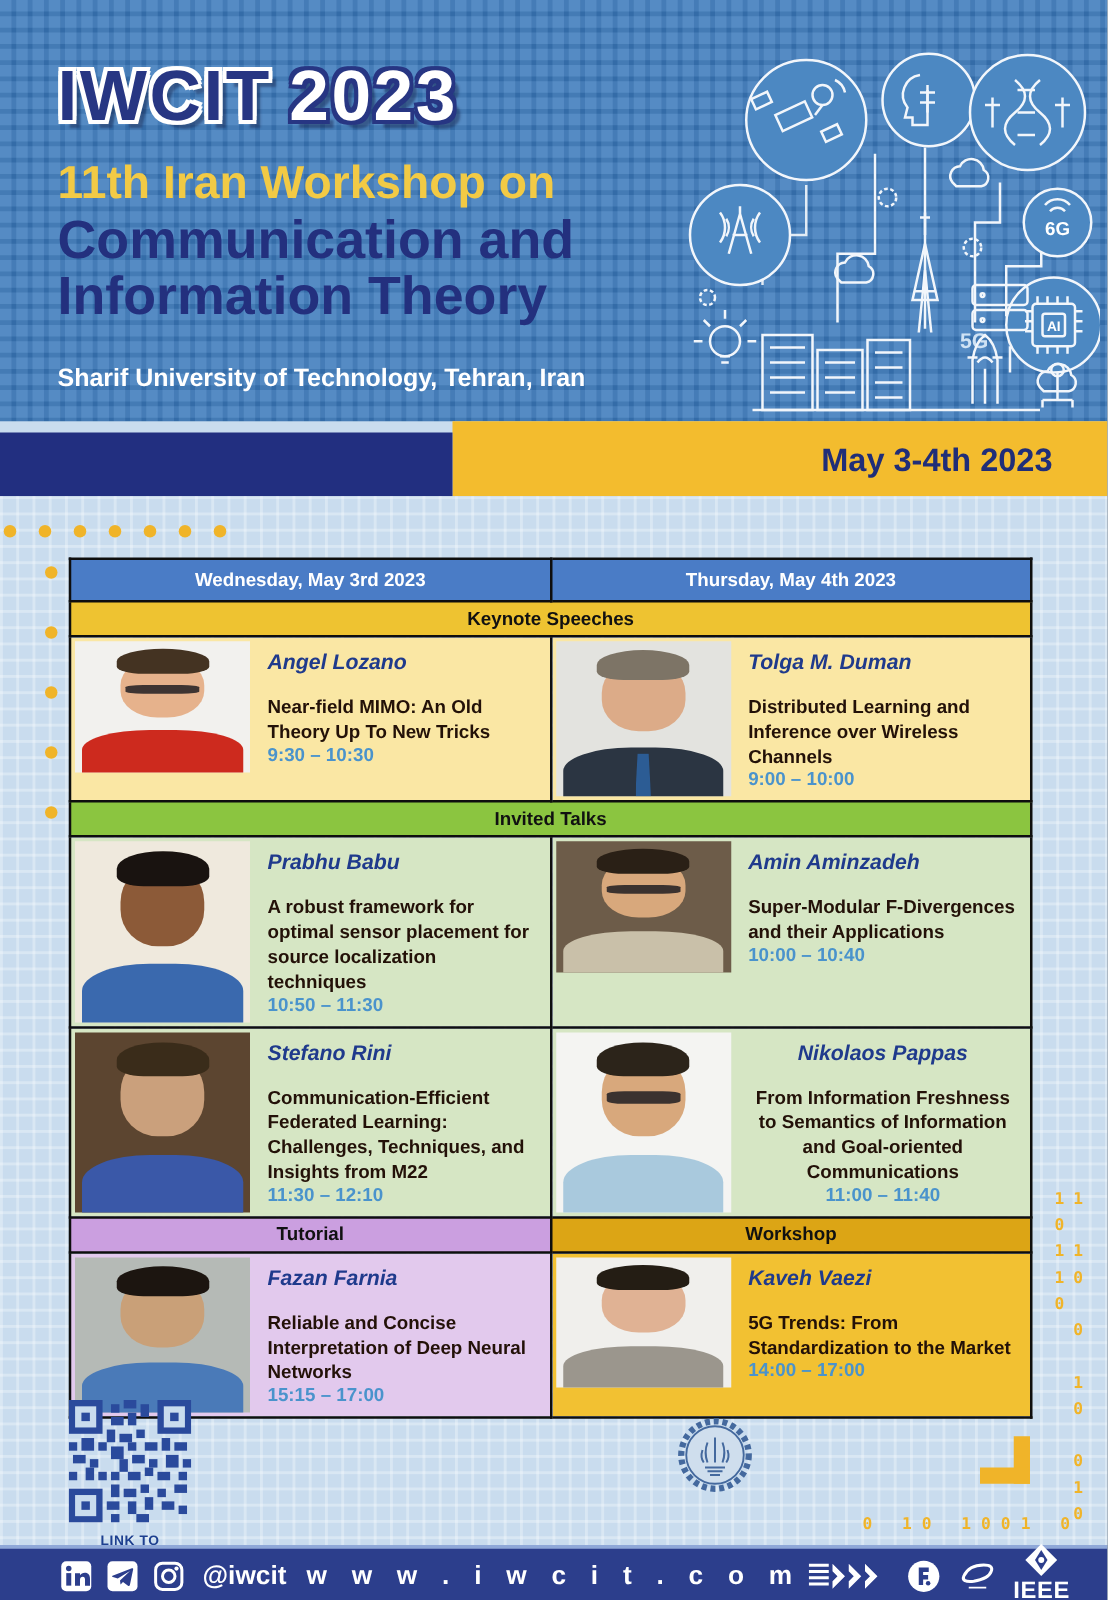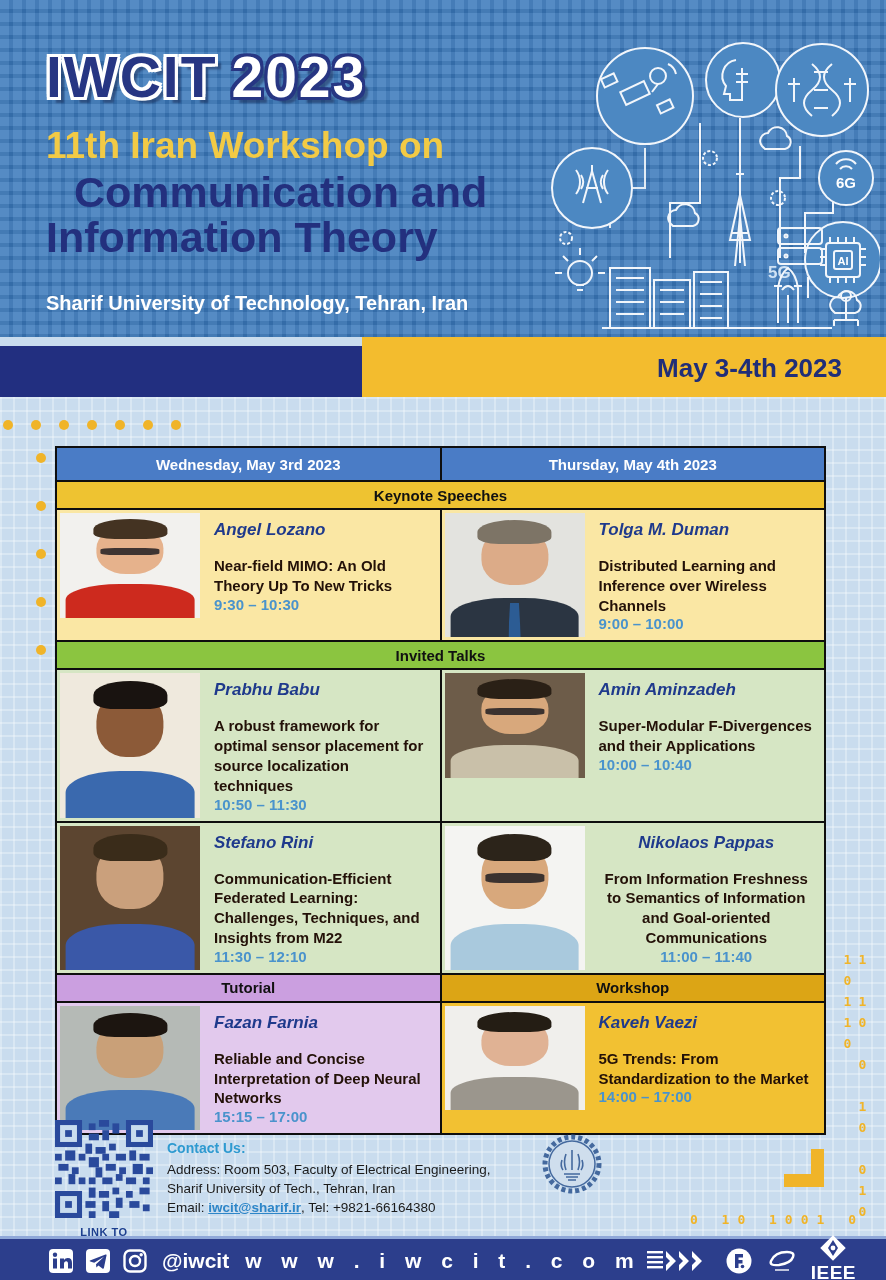--- a/index.html
+++ b/index.html
@@ -11,21 +11,21 @@
     background-image:
       linear-gradient(rgba(255,255,255,.07) 9px, rgba(0,0,0,.05) 9px),
       linear-gradient(90deg, rgba(255,255,255,.07) 9px, rgba(0,0,0,.05) 9px);
     background-size:13px 13px;}
   .logo-line{position:absolute;left:46px;top:44px;font-size:57px;font-weight:800;letter-spacing:2px;white-space:nowrap;text-align:right;}
   .logo-iwcit{color:#273683;
     text-shadow:-3px -3px 0 #fff,3px -3px 0 #fff,-3px 3px 0 #fff,3px 3px 0 #fff,0 -3px 0 #fff,0 3px 0 #fff,-3px 0 0 #fff,3px 0 0 #fff,6px 6px 2px rgba(20,30,70,.45);}
   .logo-year{color:#fff;margin-left:14px;
     text-shadow:-3px -3px 0 #273683,3px -3px 0 #273683,-3px 3px 0 #273683,3px 3px 0 #273683,0 -3px 0 #273683,0 3px 0 #273683,-3px 0 0 #273683,3px 0 0 #273683,6px 6px 2px rgba(20,30,70,.45);}
   .hdr-sub{position:absolute;left:46px;top:125px;font-size:37px;font-weight:600;color:#f2ca45;}
-  .hdr-title1{position:absolute;left:46px;top:168px;font-size:43px;font-weight:800;color:#23307e;margin-left:28px;}
+  .hdr-title1{position:absolute;left:46px;top:168px;font-size:43px;font-weight:800;color:#23307e;}
   .hdr-title2{position:absolute;left:46px;top:213px;font-size:43px;font-weight:800;color:#23307e;}
   .hdr-venue{position:absolute;left:46px;top:292px;font-size:20px;font-weight:700;color:#ffffff;}
   .illus{position:absolute;right:6px;top:28px;}
 
   
   .band{position:absolute;left:0;top:337px;width:886px;height:60px;}
   .band-yellow{position:absolute;left:362px;top:0;width:524px;height:60px;background:#f3bc2e;}
   .band-navy{position:absolute;left:0;top:9px;width:362px;height:51px;background:#222f80;}
   .band-left-label{position:absolute;left:55px;top:18px;font-size:26px;font-weight:700;color:#fff;letter-spacing:.5px;margin-top:48px;}
   .band-right-label{position:absolute;right:44px;top:16px;font-size:26px;font-weight:800;color:#202e78;}
@@ -425,26 +425,20 @@
         </g>
         <g fill="#2a4a9c">
           <rect x="3" y="3" width="2" height="2"></rect>
             <rect x="24" y="3" width="2" height="2"></rect>
             <rect x="3" y="24" width="2" height="2"></rect>
         </g>
       </svg>
       <div class="qr-label">LINK TO WORKSHOP</div>
     </div>
 
-    <div class="contact">
-      <div class="contact-hd">Contact Us:</div>
-      <div>Address: Room 503, Faculty of Electrical Engineering,</div>
-      <div>Sharif University of Tech., Tehran, Iran</div>
-      <div><span>Email: </span><a href="#">iwcit@sharif.ir</a><span>,  Tel: +9821-66164380</span></div>
-    </div>
 
     <svg class="sharif-logo" width="64" height="64" viewBox="0 0 64 64">
       <circle cx="32" cy="32" r="27" fill="none" stroke="#44699e" stroke-width="5" stroke-dasharray="4 3"></circle>
       <circle cx="32" cy="32" r="23" fill="#cfdeed" stroke="#44699e" stroke-width="1.5"></circle>
       <g stroke="#44699e" stroke-width="1.6" fill="none">
         <path d="M32 18 v20 M26 22 q-3 8 0 16 M38 22 q3 8 0 16 M22 28 q-2 6 1 10 M42 28 q2 6 -1 10"></path>
         <path d="M24 42 h16 M26 45 h12 M28 48 h8"></path>
       </g>
     </svg>
   </div>

